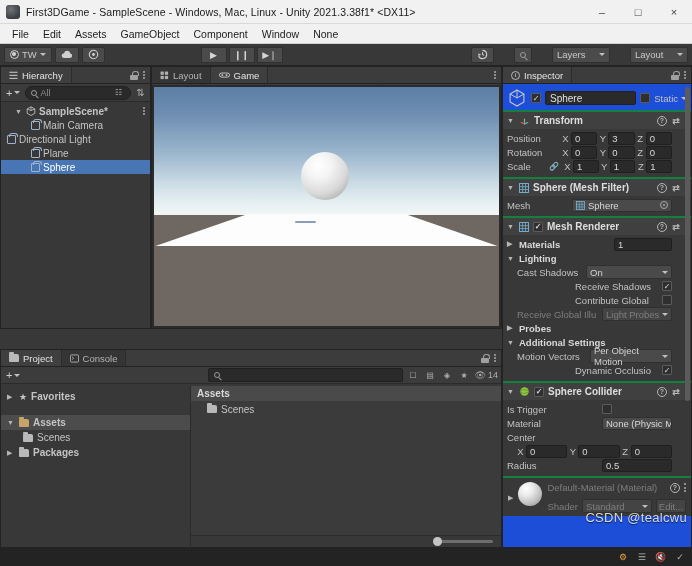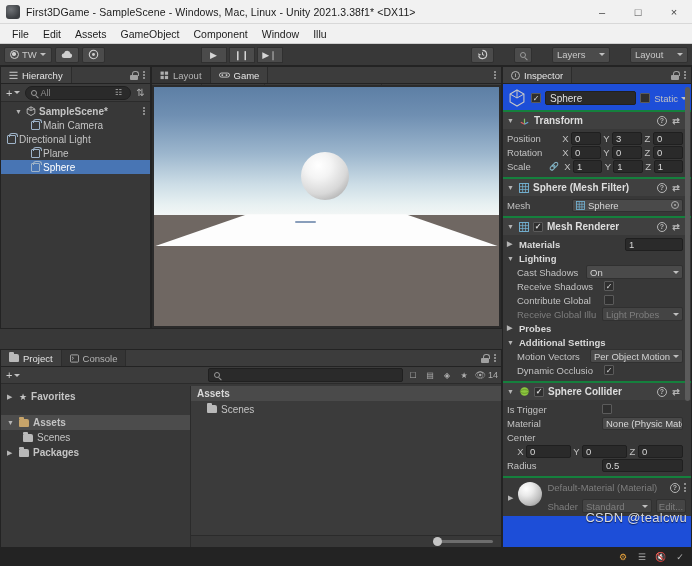--- a/index.html
+++ b/index.html
@@ -200,21 +200,21 @@
     font-size:9.5px; color:#d2d2d2; min-width: 0;
   }
   .comp {
     border-top: 2px solid #15803d; background:#3c3c3c;
   }
   .comp-header {
     height: 17px; display:flex; align-items:center; gap:4px; padding: 0 4px;
     background:#404040; font-size:10px; font-weight:bold; color:#dedede;
   }
   .comp-header .twisty { color:#b5b5b5; font-size:7px; width:8px; }
-  .comp-body { padding: 2px 8px 4px 4px; background:#383838; }
+  .comp-body { padding: 2px 19px 4px 4px; background:#383838; }
   .row { height: 14px; display:flex; align-items:center; gap:3px; font-size:9.5px; }
   .row .lbl { width: 72px; flex: 0 0 auto; }
   .vec { display:flex; align-items:center; gap:2px; flex:1; }
   .vec .ax { width:7px; color:#c2c2c2; font-size:9.5px; text-align:center; flex:0 0 auto; }
   .field {
     flex:1; height:13px; background:#2a2a2a; border:1px solid #1f1f1f; border-radius:2px;
     display:flex; align-items:center; padding:0 3px; font-size:9.5px; color:#d8d8d8; min-width:0;
   }
   .obj-field {
     flex:1; height:13px; background:#4a4a4a; border:1px solid #303030; border-radius:2px;
@@ -222,21 +222,21 @@
     overflow:hidden; white-space:nowrap;
   }
   .obj-dot { margin-left:auto; width:8px; height:8px; border:1px solid #aaa; border-radius:50%; position:relative; flex:0 0 auto;}
   .obj-dot::after{content:"";position:absolute;left:2px;top:2px;width:2px;height:2px;border-radius:50%;background:#aaa;}
   .ico-btn { width:12px; height:12px; display:flex; align-items:center; justify-content:center; color:#b0b0b0; font-size:8px; flex:0 0 auto; }
   .hdr-tools { margin-left:auto; display:flex; align-items:center; gap:4px; }
   .help-ico { width:10px;height:10px;border-radius:50%;border:1.2px solid #b6b6b6;display:flex;align-items:center;justify-content:center;font-size:7px;color:#b6b6b6;font-weight:bold;}
   .preset-ico { width:10px; height:10px; color:#b6b6b6; font-size:9px; display:flex; align-items:center; justify-content:center;}
   .sect-head { height:13px; display:flex; align-items:center; gap:4px; font-size:9.5px; font-weight:bold; color:#d9d9d9; padding-left:0; }
   .sect-head .twisty { color:#b5b5b5; font-size:7px; width:8px; }
-  .indent { padding-left: 10px; }
+  .indent { padding-left: 10px; justify-content: flex-end; }
   .dim { color: #7e7e7e; }
   .mat-preview {
     width: 24px; height: 24px; border-radius: 50%; flex:0 0 auto;
     background: radial-gradient(circle at 34% 28%, #ffffff 0%, #eaeaea 30%, #bdbdbd 66%, #8e8e8e 92%, #6f6f6f 100%);
   }
   .insp-scrollbar { position:absolute; right:1px; top:20px; width:5px; bottom:24px; }
   .insp-thumb { position:absolute; left:0; top:0; width:5px; height:72%; background:#5b5b5b; border-radius:3px; }
   .watermark {
     position:absolute; right: 4px; bottom: 22px; font-size: 13px; color: #dadada;
     letter-spacing: .3px; text-shadow: 0 1px 1px rgba(0,0,0,.6);
@@ -265,21 +265,21 @@
     </div>
   </div>
 
   <div class="menubar">
     <div class="menu-item">File</div>
     <div class="menu-item">Edit</div>
     <div class="menu-item">Assets</div>
     <div class="menu-item">GameObject</div>
     <div class="menu-item">Component</div>
     <div class="menu-item">Window</div>
-    <div class="menu-item">Illu</div>
+    <div class="menu-item">None</div>
   </div>
 
   <div class="toolbar">
     <div class="tb-btn">
       <span class="account-avatar"></span>
       <span>TW</span>
       <span class="caret"></span>
     </div>
     <div class="tb-btn">
       <svg width="12" height="9" viewBox="0 0 12 9">

